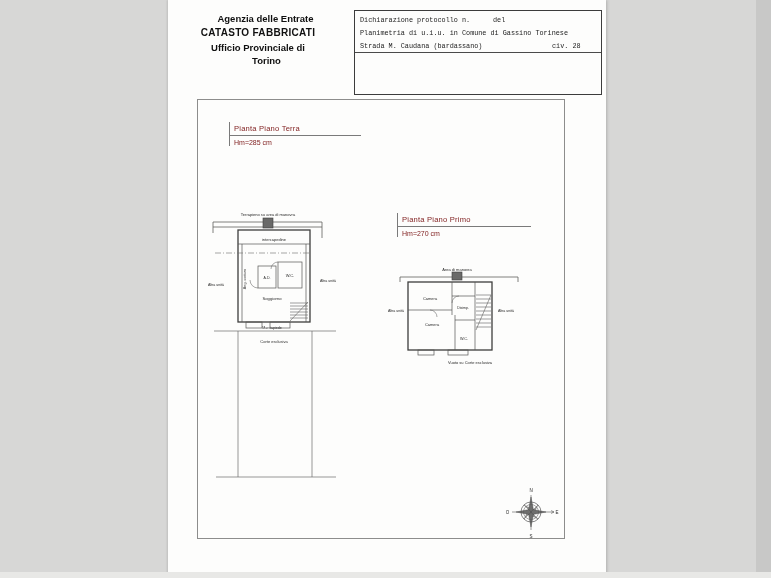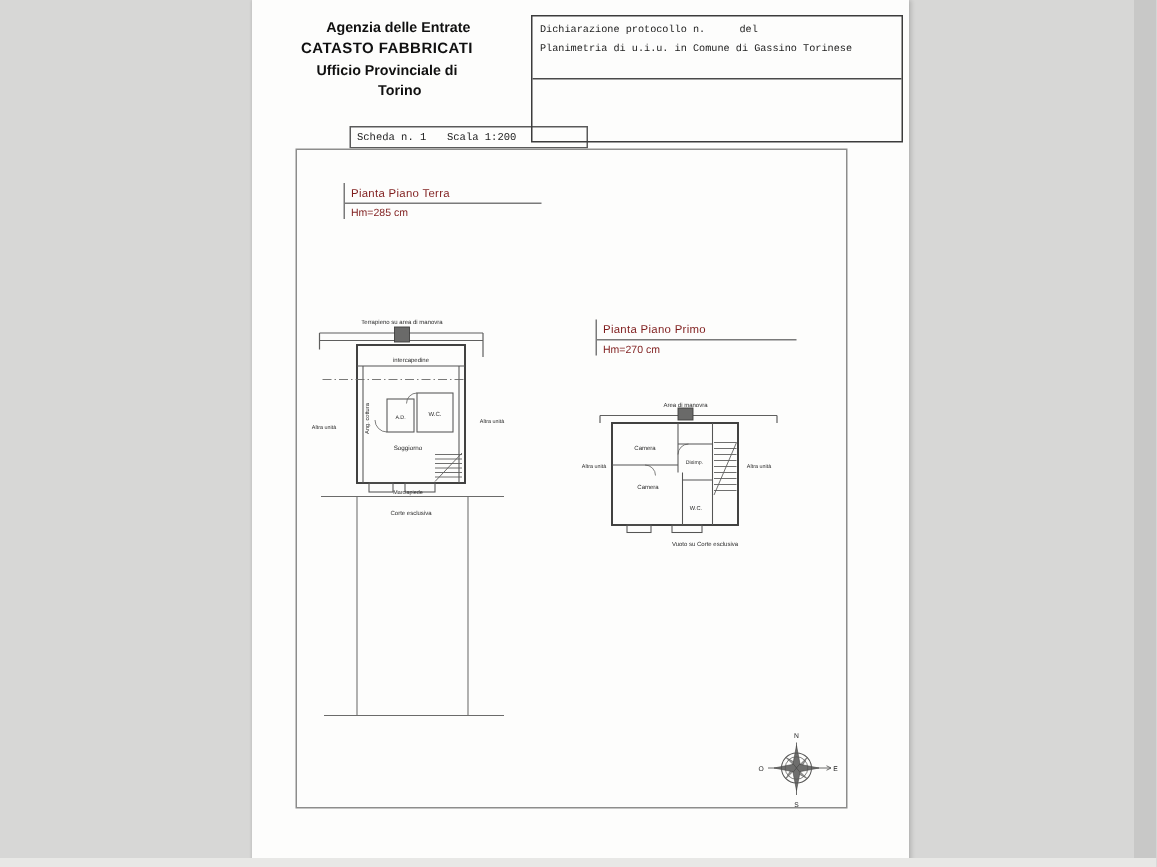--- a/index.html
+++ b/index.html
@@ -73,33 +73,33 @@
   <div class="right-band"></div>
   <div class="bottom-band"></div>
 
   <div class="agency">
     <div class="l1">Agenzia delle Entrate</div>
     <div class="l2">CATASTO FABBRICATI</div>
     <div class="l3">Ufficio Provinciale di</div>
     <div class="l4">Torino</div>
   </div>
 
-  <div class="scheda-box mono">
-    <span class="lbl">Scheda n. 1</span>
-    <span class="scl">Scala 1:200</span>
-  </div>
 
   <div class="decl-box mono">
     <div class="decl-top">
       <div class="row">
         <span>Dichiarazione protocollo n.</span>
         <span class="abs1">del</span>
       </div>
       <div class="row">
         <span>Planimetria di u.i.u. in Comune di Gassino Torinese</span>
+      </div>
+      <div class="row">
+        <span>Strada M. Caudana (bardassano)</span>
+        <span class="abs2">civ. 28</span>
       </div>
     </div>
   </div>
 
   <div class="frame"></div>
 
   <div class="plan-title gf-title">
     <div class="t">Pianta Piano Terra</div>
     <div class="u"></div>
     <div class="h">Hm=285 cm</div>

